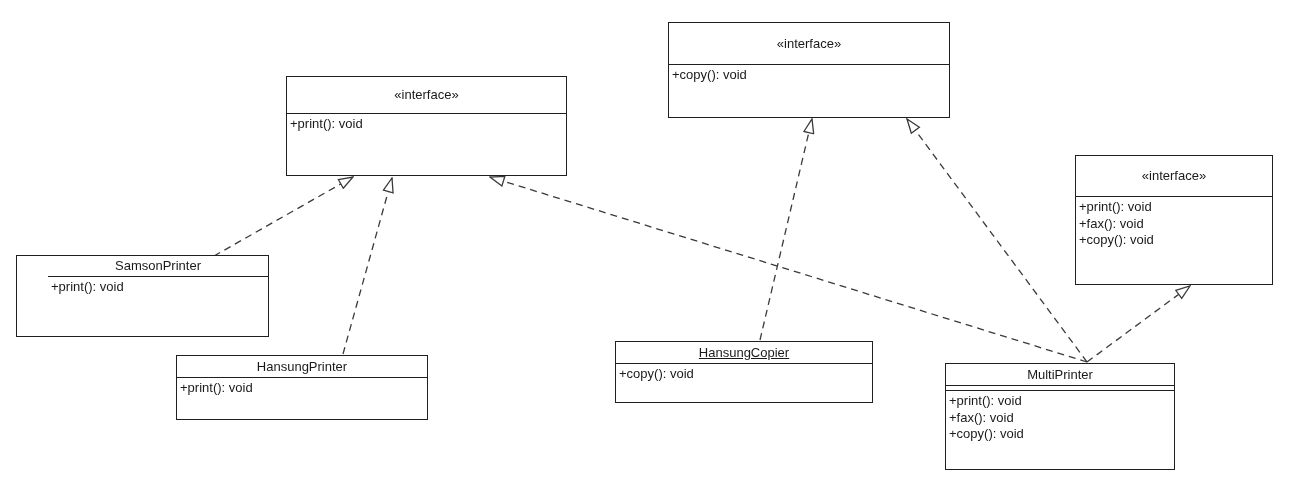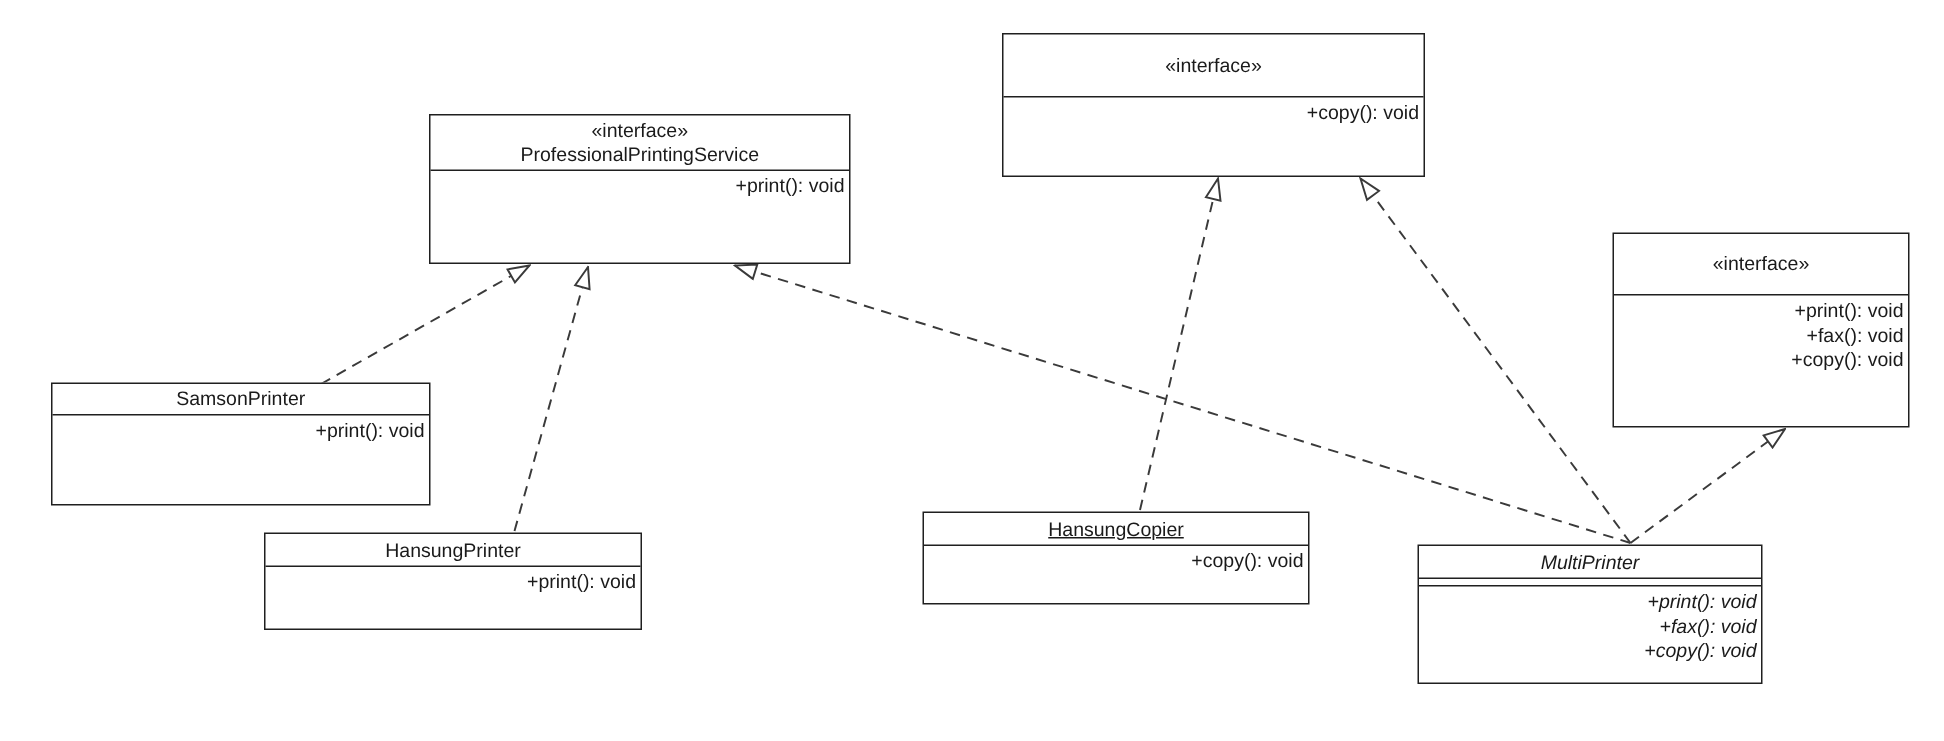--- a/index.html
+++ b/index.html
@@ -55,21 +55,21 @@
     height: 5px;
     border-bottom: 1.3px solid #1f1f1f;
     flex: 0 0 auto;
   }
   .uml-methods {
     padding: 2px 3px;
     line-height: 16.5px;
     text-align: left;
     flex: 1 1 auto;
   }
-  .uml-method { white-space: nowrap; text-align: right; }
+  .uml-method { white-space: nowrap; }
 </style>
 </head>
 <body>
 
 <div class="canvas">
 
   <svg class="edges-layer" viewBox="0 0 1296 494" xmlns="http://www.w3.org/2000/svg">
     <defs>
       <marker id="realize" viewBox="0 0 16 12" markerWidth="16" markerHeight="12" refX="15" refY="6" orient="auto" markerUnits="userSpaceOnUse">
         <path d="M1,1 L15,6 L1,11 Z" fill="#ffffff" stroke="#3a3a3a" stroke-width="1.3"></path>
@@ -79,21 +79,20 @@
     <line class="edge" x1="343" y1="354" x2="392" y2="178" marker-end="url(#realize)"></line>
     <line class="edge" x1="1087" y1="362" x2="490" y2="177" marker-end="url(#realize)"></line>
     <line class="edge" x1="760" y1="340" x2="812" y2="119" marker-end="url(#realize)"></line>
     <line class="edge" x1="1087" y1="362" x2="907" y2="119" marker-end="url(#realize)"></line>
     <line class="edge" x1="1087" y1="362" x2="1190" y2="286" marker-end="url(#realize)"></line>
   </svg>
 
   <div class="uml-box" style="left:286px; top:76px; width:281px; height:100px;">
     <div class="uml-title" style="height:37px;">
       <div class="uml-stereotype">«interface»</div>
-      <div class="uml-class-name">ProfessionalPrintingService</div>
     </div>
     <div class="uml-methods">
       <div class="uml-method">+print(): void</div>
     </div>
   </div>
 
   <div class="uml-box" style="left:668px; top:22px; width:282px; height:96px;">
     <div class="uml-title" style="height:42px;">
       <div class="uml-stereotype">«interface»</div>
     </div>
@@ -106,21 +105,21 @@
     <div class="uml-title" style="height:41px;">
       <div class="uml-stereotype">«interface»</div>
     </div>
     <div class="uml-methods">
       <div class="uml-method">+print(): void</div>
       <div class="uml-method">+fax(): void</div>
       <div class="uml-method">+copy(): void</div>
     </div>
   </div>
 
-  <div class="uml-box" style="left:34px; top:255px; width:253px; height:82px;">
+  <div class="uml-box" style="left:16px; top:255px; width:253px; height:82px;padding-left:31px;">
     <div class="uml-title" style="height:21px;">
       <div class="uml-class-name">SamsonPrinter</div>
     </div>
     <div class="uml-methods">
       <div class="uml-method">+print(): void</div>
     </div>
   </div>
 
   <div class="uml-box" style="left:176px; top:355px; width:252px; height:65px;">
     <div class="uml-title" style="height:22px;">
@@ -133,21 +132,21 @@
 
   <div class="uml-box" style="left:615px; top:341px; width:258px; height:62px;">
     <div class="uml-title" style="height:22px;text-decoration:underline;">
       <div class="uml-class-name">HansungCopier</div>
     </div>
     <div class="uml-methods">
       <div class="uml-method">+copy(): void</div>
     </div>
   </div>
 
-  <div class="uml-box" style="left:945px; top:363px; width:230px; height:93px;font-style:italic;">
+  <div class="uml-box" style="left:945px; top:363px; width:230px; height:107px;">
     <div class="uml-title" style="height:22px;">
       <div class="uml-class-name">MultiPrinter</div>
     </div>
     <div class="uml-attrs-empty"></div>
     <div class="uml-methods">
       <div class="uml-method">+print(): void</div>
       <div class="uml-method">+fax(): void</div>
       <div class="uml-method">+copy(): void</div>
     </div>
   </div>

